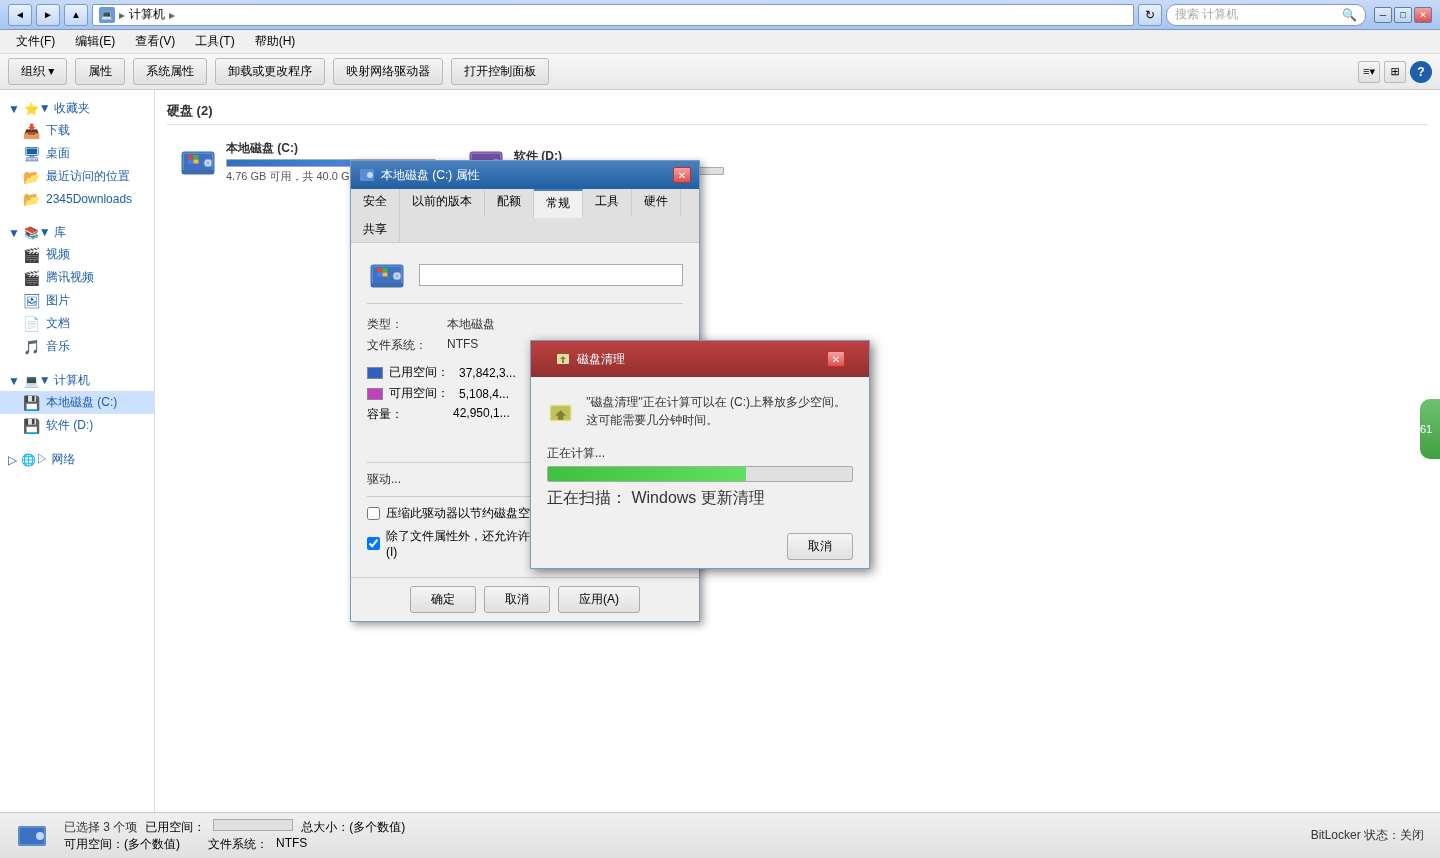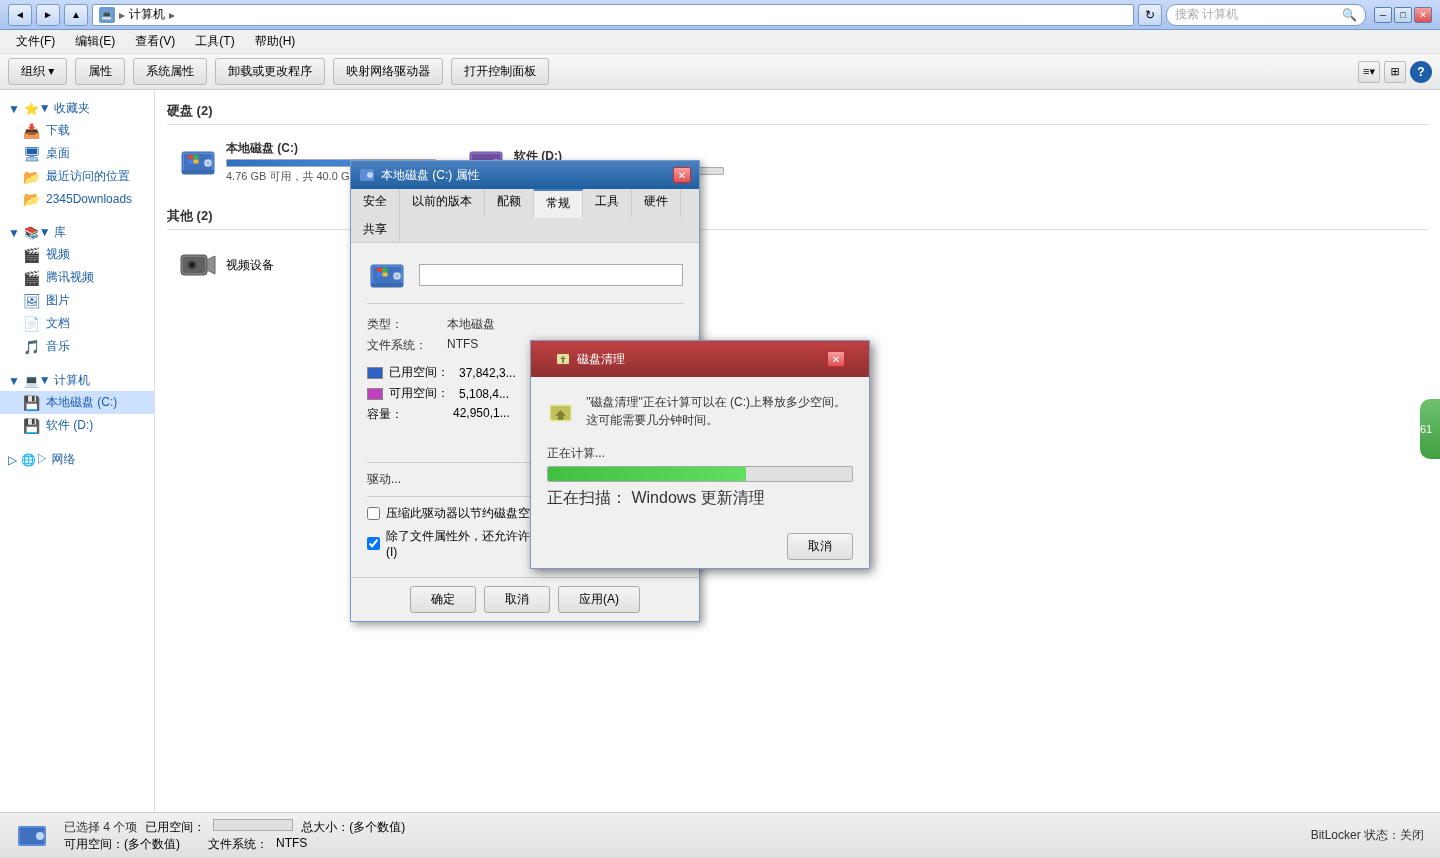--- a/index.html
+++ b/index.html
@@ -714,51 +714,36 @@
           </div>
           <div class="drive-info">
             <div class="drive-name">软件 (D:)</div>
             <div class="drive-bar-container">
               <div class="drive-bar software" style="width:50%;"></div>
             </div>
           </div>
         </div>
       </div>
 
-      <div class="other-section">
-        <div class="section-header">其他 (2)</div>
-        <div class="other-item">
-          <div class="camera-icon">
-            <svg width="40" height="40" viewBox="0 0 40 40">
-              <rect x="3" y="10" width="26" height="20" rx="3" fill="#808080" stroke="#555" stroke-width="1"></rect>
-              <rect x="5" y="12" width="22" height="16" rx="2" fill="#606060"></rect>
-              <polygon points="29,15 37,11 37,29 29,25" fill="#909090" stroke="#666" stroke-width="1"></polygon>
-              <circle cx="14" cy="20" r="4" fill="#3a3a3a"></circle>
-              <circle cx="14" cy="20" r="2" fill="#1a1a1a"></circle>
-            </svg>
-          </div>
-          <span>视频设备</span>
-        </div>
-      </div>
     </div>
 
     <div class="right-panel-btn">
       <span>61</span>
     </div>
   </div>
 
   <div class="status-bar">
     <svg width="32" height="32" viewBox="0 0 32 32">
       <rect x="2" y="6" width="28" height="20" rx="2" fill="#5b8dd4"></rect>
       <rect x="4" y="8" width="24" height="16" rx="1" fill="#4070c0"></rect>
       <circle cx="24" cy="16" r="4" fill="#c0d8f8"></circle>
     </svg>
     <div class="status-info">
       <div class="status-row">
-        <span class="status-label">已选择 4 个项</span>
+        <span class="status-label">已选择 3 个项</span>
         <span>已用空间：</span>
         <div class="status-space-bar"></div>
         <span>总大小：(多个数值)</span>
       </div>
       <div class="status-row">
         <span>可用空间：(多个数值)</span>
         <span style="margin-left:20px;">文件系统：</span>
         <span>NTFS</span>
       </div>
     </div>

